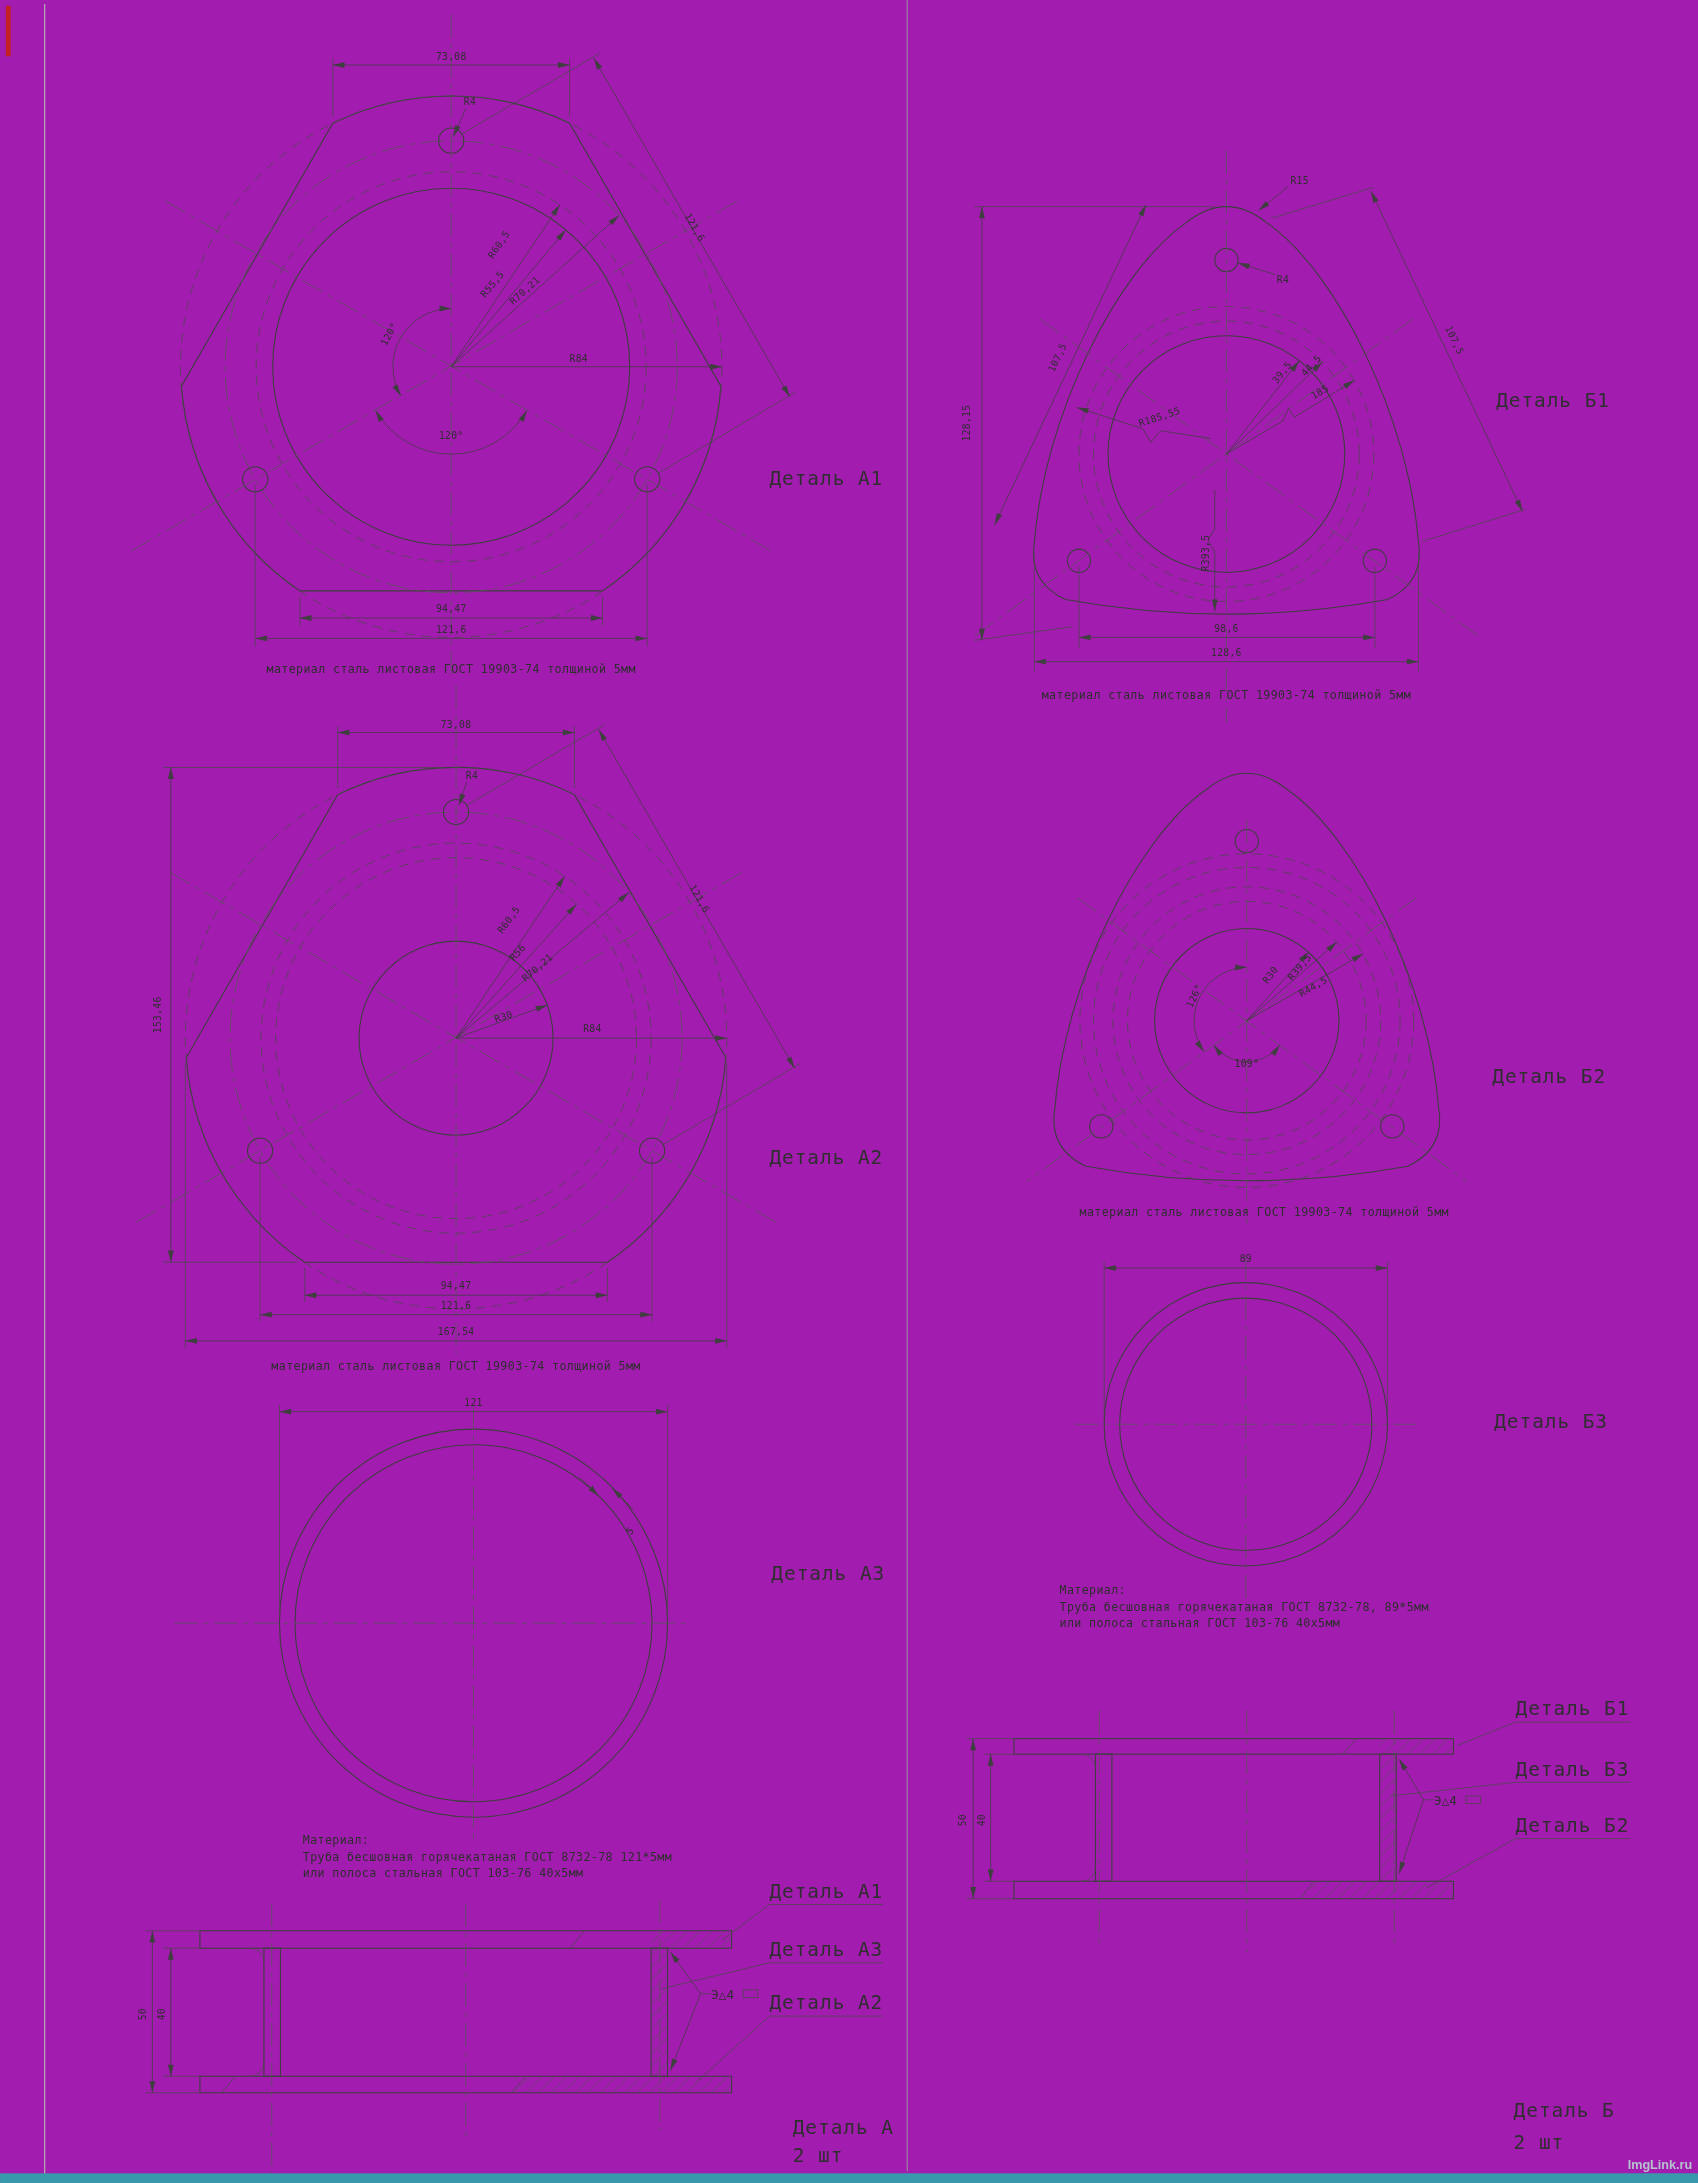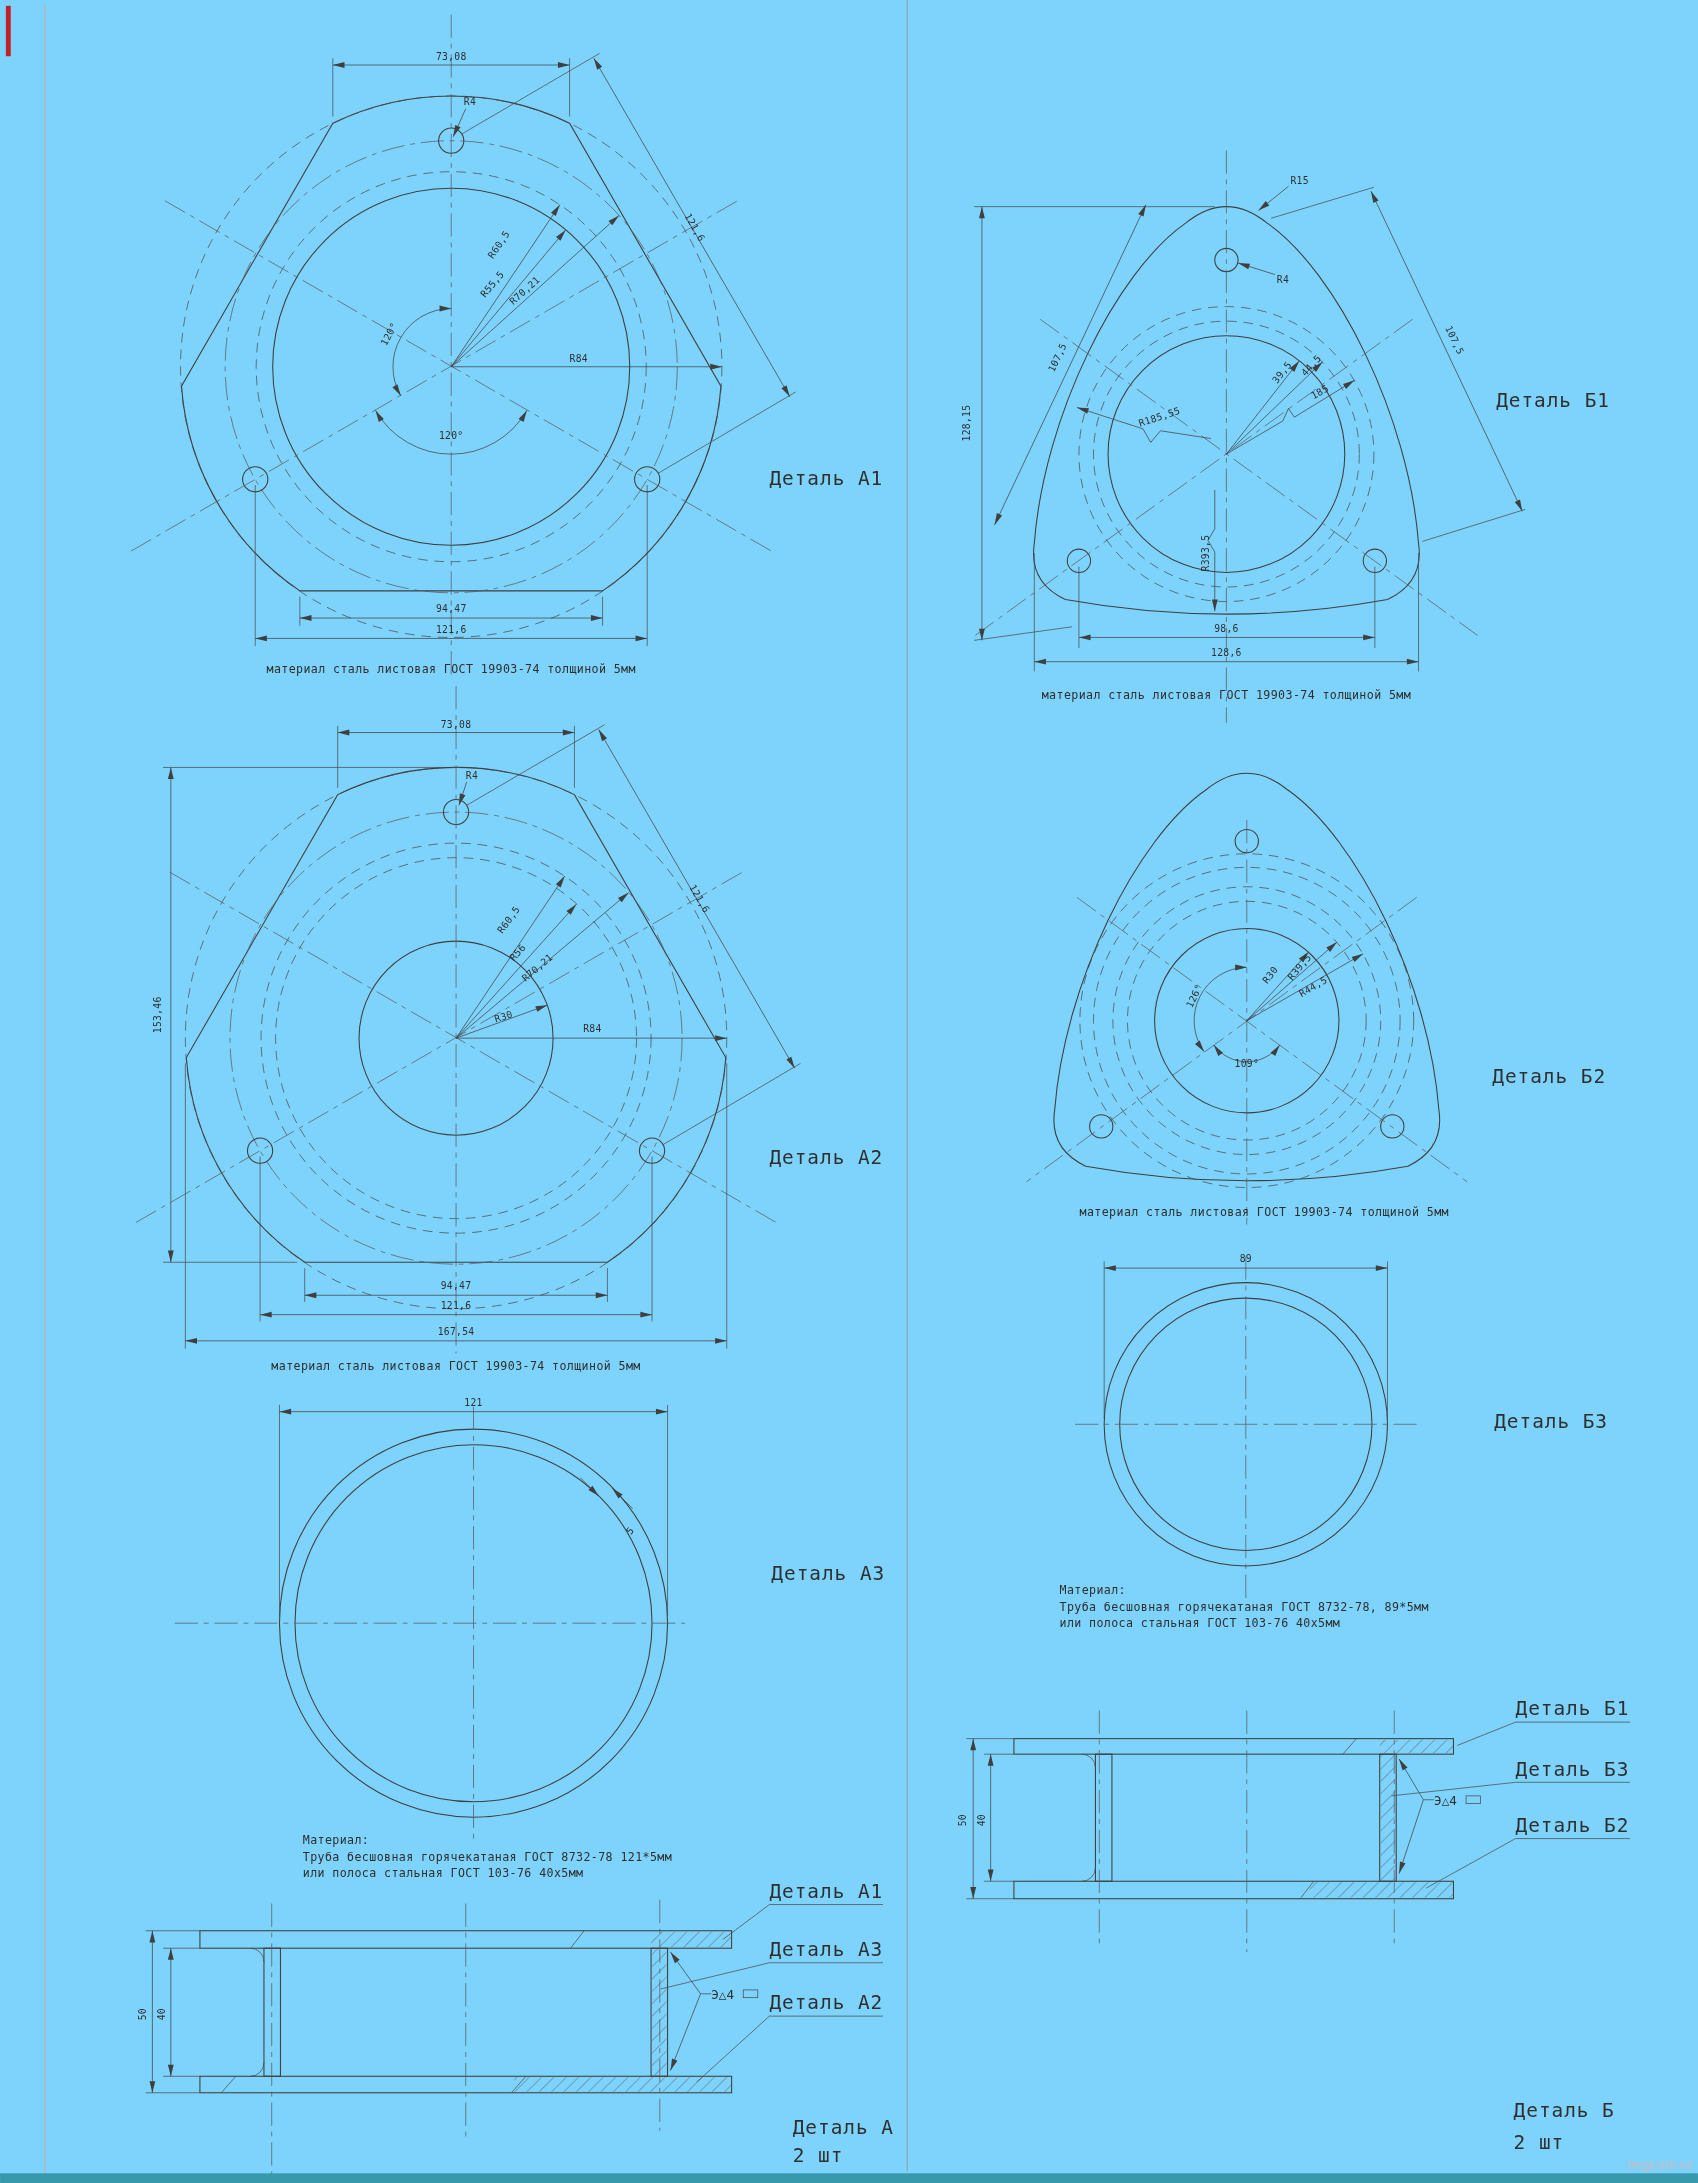--- a/index.html
+++ b/index.html
@@ -1,16 +1,16 @@
 <!DOCTYPE html>
 <html><head>
 <meta charset="utf-8">
 <style>
   html,body{margin:0;padding:0;background:#ffffff;}
-  #page{position:relative;width:1698px;height:2183px;background:#7dd3fc;overflow:hidden;}
+  #page{position:relative;width:1698px;height:2183px;background:#a21caf;overflow:hidden;}
   svg{display:block}
   .ln{stroke:#3f3f3f;stroke-width:1.1;fill:none;}
   .tn{stroke:#4a4a4a;stroke-width:0.75;fill:none;}
   .dash{stroke-dasharray:10 7;}
   .cl{stroke:#5a5a5a;stroke-width:0.75;fill:none;stroke-dasharray:24 6 5 6;}
   .dim{stroke:#3f3f3f;stroke-width:0.75;fill:none;}
   text{fill:#2f2f2f;font-family:"DejaVu Sans Mono",monospace;}
   .t10{font-size:10px;letter-spacing:0.3px;}
   .t12{font-size:12px;letter-spacing:0.4px;}
   .t13{font-size:13px;}

